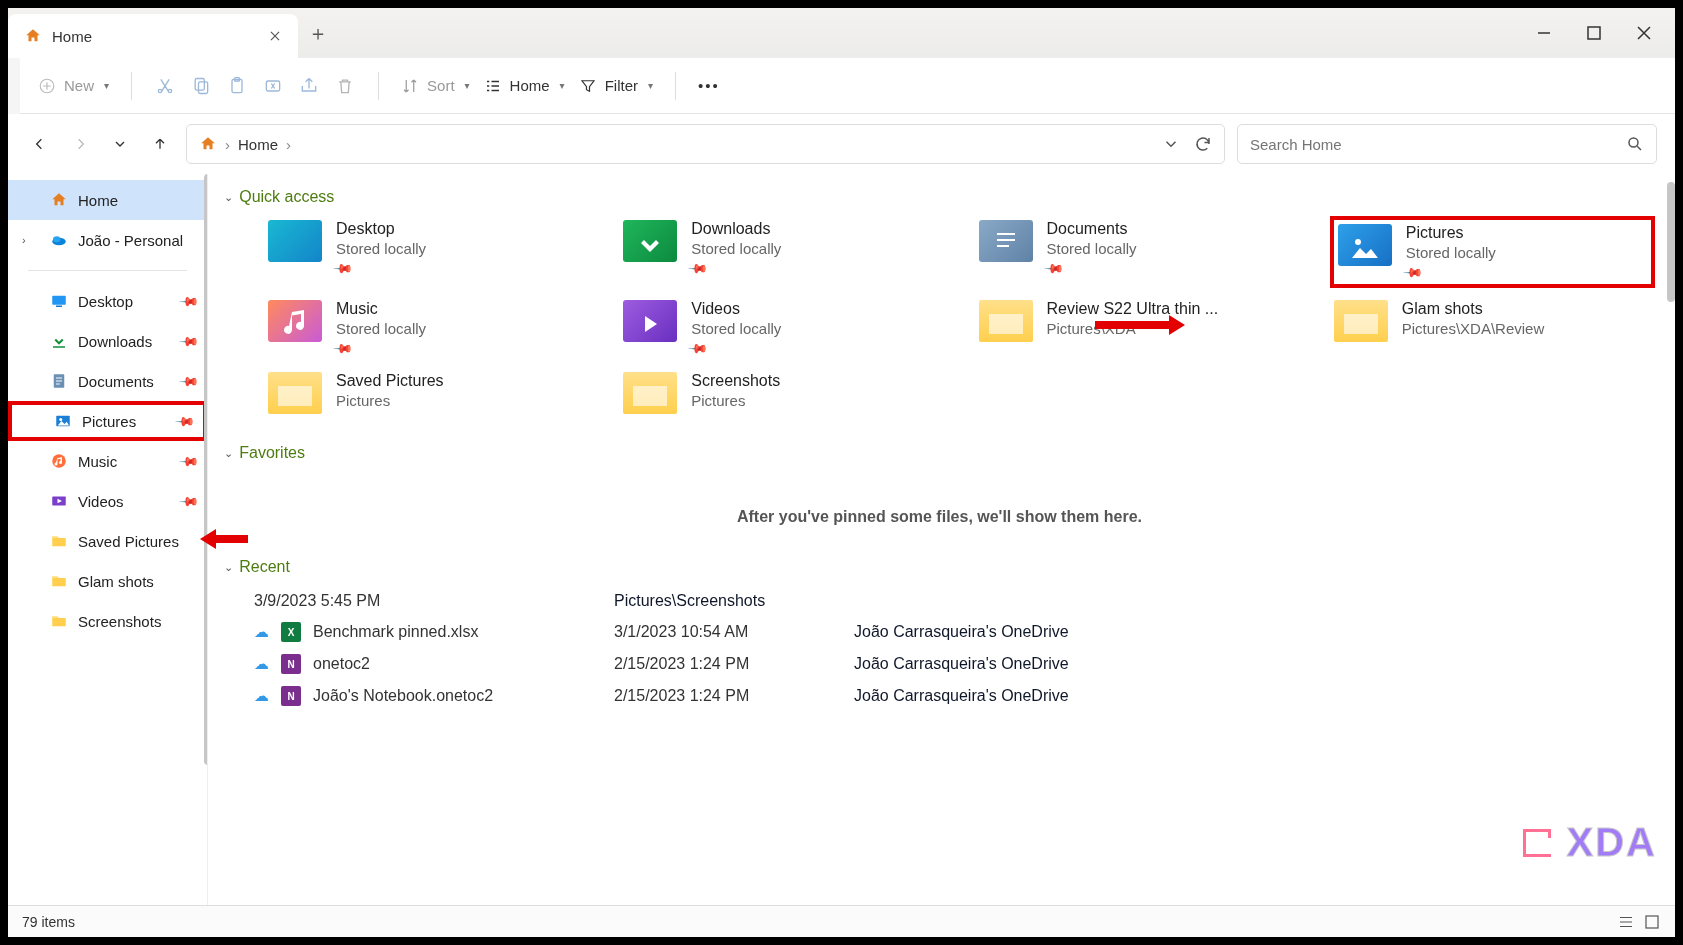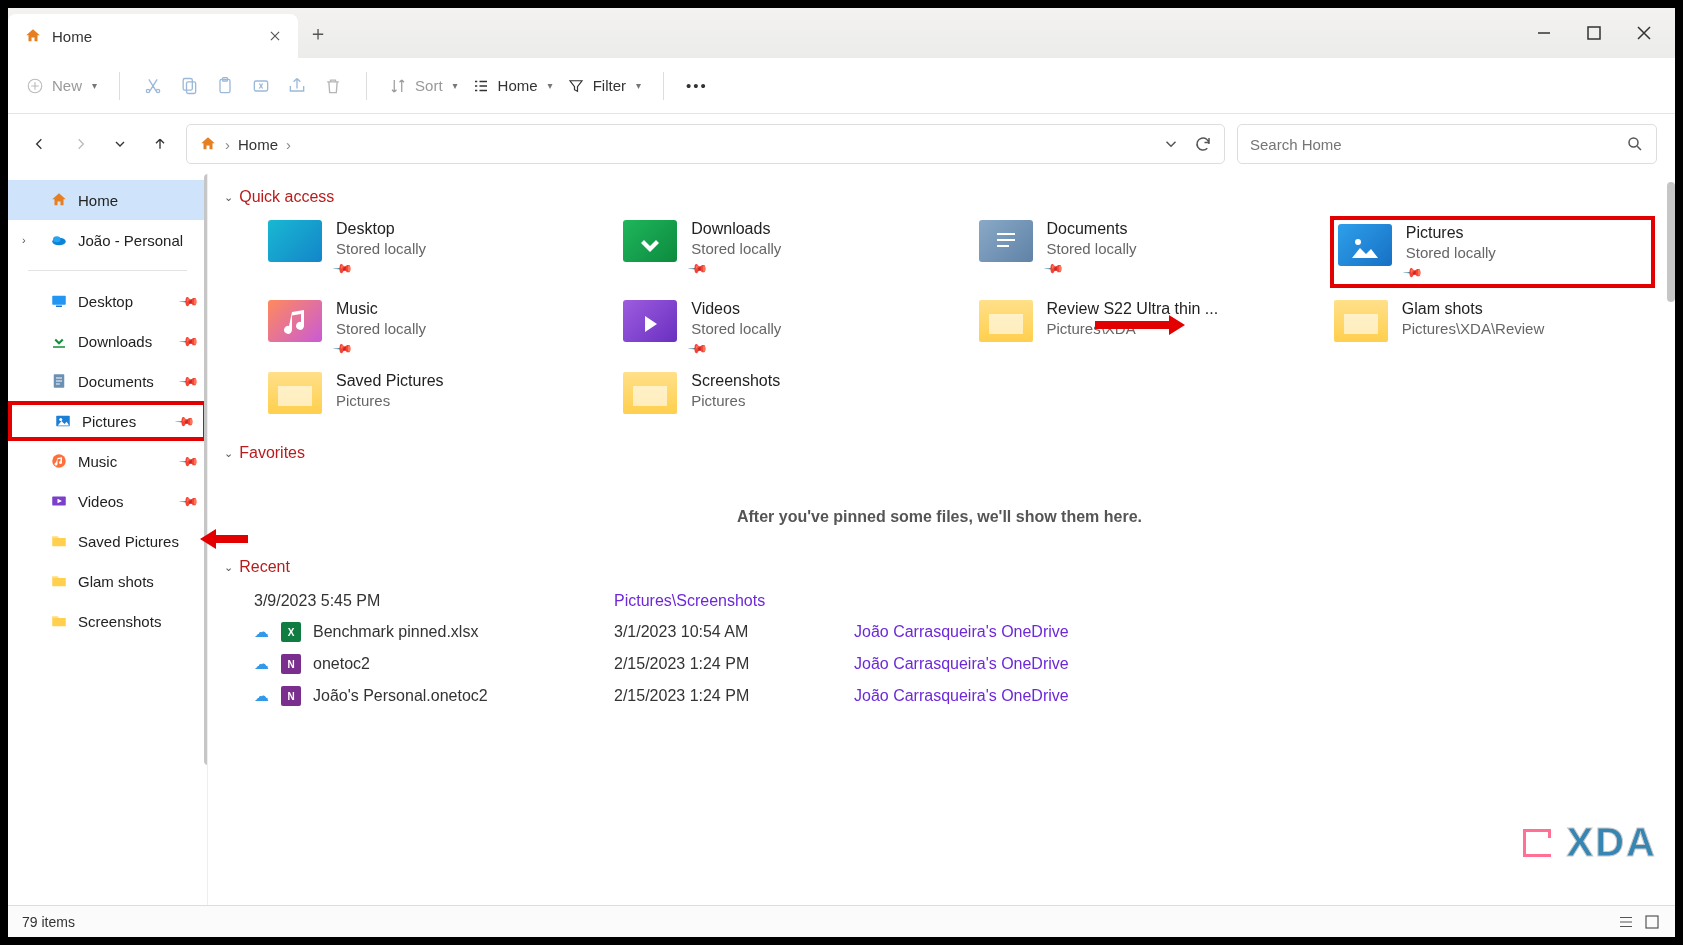--- a/index.html
+++ b/index.html
@@ -5,21 +5,21 @@
 * { margin: 0; padding: 0; box-sizing: border-box; font-family: "Segoe UI", -apple-system, sans-serif; }
 body { width: 1683px; height: 945px; background: #f5f5f5; border: 8px solid #000; overflow: hidden; display: flex; flex-direction: column; }
 .titlebar { height: 50px; background: linear-gradient(#f3f2f1,#ececea); display: flex; align-items: stretch; }
 .tab { background:#fff; margin-top:6px; border-radius:8px 8px 0 0; display:flex; align-items:center; padding:0 16px; gap:10px; min-width:290px; }
 .tab .home-icon { width:18px; height:18px; }
 .tab-title { font-size:15px; color:#333; }
 .tab-close { width:14px; height:14px; margin-left:auto; color:#555; cursor:pointer; }
 .newtab { display:flex; align-items:center; justify-content:center; width:40px; color:#555; font-size:20px; }
 .wincontrols { margin-left:auto; display:flex; align-items:center; gap:36px; padding:0 24px; color:#333; }
 .wincontrols svg { width:14px; height:14px; }
-.toolbar { height:56px; background:#fff; display:flex; align-items:center; padding:16px 18px; gap:14px; border-bottom:1px solid #e5e5e5; }
+.toolbar { height:56px; background:#fff; display:flex; align-items:center; padding:16px 18px; gap:14px; border-bottom:1px solid #e5e5e5;margin-left:12px; }
 .tb-btn { display:flex; align-items:center; gap:8px; color:#999; font-size:15px; }
 .tb-btn.active { color:#333; }
 .tb-sep { width:1px; height:28px; background:#ddd; margin:0 8px; }
 .tb-iconbtn { width:22px; height:22px; color:#9cb9d9; display:flex; align-items:center; justify-content:center; }
 .tb-iconbtn.del { color:#b5b5b5; }
 .tb-iconbtn svg { width:20px; height:20px; }
 .chev { font-size:10px; color:#777; margin-left:2px; }
 .addrrow { height:60px; background:#fff; display:flex; align-items:center; padding:0 18px; gap:12px; }
 .navbtn { width:28px; height:28px; display:flex; align-items:center; justify-content:center; color:#444; }
 .navbtn svg { width:16px; height:16px; }
@@ -35,35 +35,35 @@
 .sb-item.home { background:#cfe4fa; }
 .sb-item .expand { position:absolute; left:14px; color:#555; font-size:11px; }
 .sb-item .pin { margin-left:auto; margin-right:10px; color:#888; font-size:13px; transform:rotate(45deg); }
 .sb-sep { height:1px; background:#e3e3e3; margin:10px 20px; }
 .highlight-red { border:4px solid #e30000; }
 .arrow-red { color:#e30000; font-size:34px; font-weight:bold; }
 .main { flex:1; overflow:hidden; position:relative; padding:8px 20px 0 16px; }
 .main-scroll { position:absolute; right:0; top:8px; width:8px; height:120px; background:#c6c6c6; border-radius:4px; }
 .section-head { display:flex; align-items:center; gap:6px; color:#2155a3; font-size:16px; margin:6px 0 10px 0; }
 .section-head .chev2 { font-size:11px; color:#555; }
-.section-plain { color:#b91c1c; }
+.section-plain { color:#4d7c0f; }
 .qa-grid { display:grid; grid-template-columns: repeat(4, 1fr); gap:8px 30px; padding-left:40px; }
 .qa-item { display:flex; gap:14px; align-items:flex-start; padding:4px; }
 .qa-icon { width:54px; height:42px; flex-shrink:0; border-radius:2px; display:flex; align-items:center; justify-content:center; }
 .qa-text { display:flex; flex-direction:column; gap:2px; }
 .qa-name { font-size:16px; color:#222; }
 .qa-sub { font-size:15px; color:#666; }
 .qa-pin { color:#999; font-size:13px; transform:rotate(45deg); margin-top:2px; width:14px; }
 .fav-empty { color:#555; font-size:16px; text-align:center; padding:36px 0 26px;font-weight:bold; }
 .recent-row { display:grid; grid-template-columns: 360px 240px 1fr; align-items:center; padding:6px 0 6px 30px; font-size:16px; color:#333; }
-.recent-row .meta { color:#6d28d9; }
+.recent-row .meta { color:#0f172a; }
 .recent-row > .namecell { display:flex; align-items:center; gap:12px; }
 .cloud { color:#3399e6; font-size:15px; }
 .statusbar { height:32px; border-top:1px solid #ddd; background:#fbfbfb; display:flex; align-items:center; padding:0 14px; font-size:14px; color:#333; }
-.watermark { position:absolute; right:18px; bottom:40px; font-size:40px; font-weight:700; color:#0369a1; -webkit-text-stroke:1px #bbb; letter-spacing:2px; opacity:.8; display:flex; align-items:center; gap:16px;}
+.watermark { position:absolute; right:18px; bottom:40px; font-size:40px; font-weight:700; color:#8b5cf6; -webkit-text-stroke:1px #bbb; letter-spacing:2px; opacity:.8; display:flex; align-items:center; gap:16px;}
 .watermark .sq { width:28px; height:28px; border:3px solid #ff4d7a; display:inline-block; position:relative;}
 .watermark .sq::after{content:'';position:absolute;right:-3px;top:6px;width:3px;height:16px;background:#fff;}
 .folder-yellow{background:linear-gradient(#ffe08a,#ffcf4d);}
 .ic { width:18px; height:18px; flex-shrink:0; }
 </style>
 </head>
 <body>
 
 <div class="titlebar">
   <div class="tab">
@@ -455,21 +455,21 @@
             <div style="width:20px;height:20px;background:#7a2e8d;color:#fff;font-size:10px;font-weight:bold;display:flex;align-items:center;justify-content:center;border-radius:2px;">N</div>
             <span>onetoc2</span>
           </div>
        <span>2/15/2023 1:24 PM</span>
        <span class="meta">João Carrasqueira's OneDrive</span>
      </div>
         <div class="recent-row">
        <div class="namecell">
             <span class="cloud">☁</span>
             <div style="width:20px;height:20px;background:#7a2e8d;color:#fff;font-size:10px;font-weight:bold;display:flex;align-items:center;justify-content:center;border-radius:2px;">N</div>
-            <span>João's Personal.onetoc2</span>
+            <span>João's Notebook.onetoc2</span>
           </div>
        <span>2/15/2023 1:24 PM</span>
        <span class="meta">João Carrasqueira's OneDrive</span>
      </div>
       </div>
 
     <div class="watermark">
         <span class="sq"></span>
         <span>XDA</span>
       </div>

